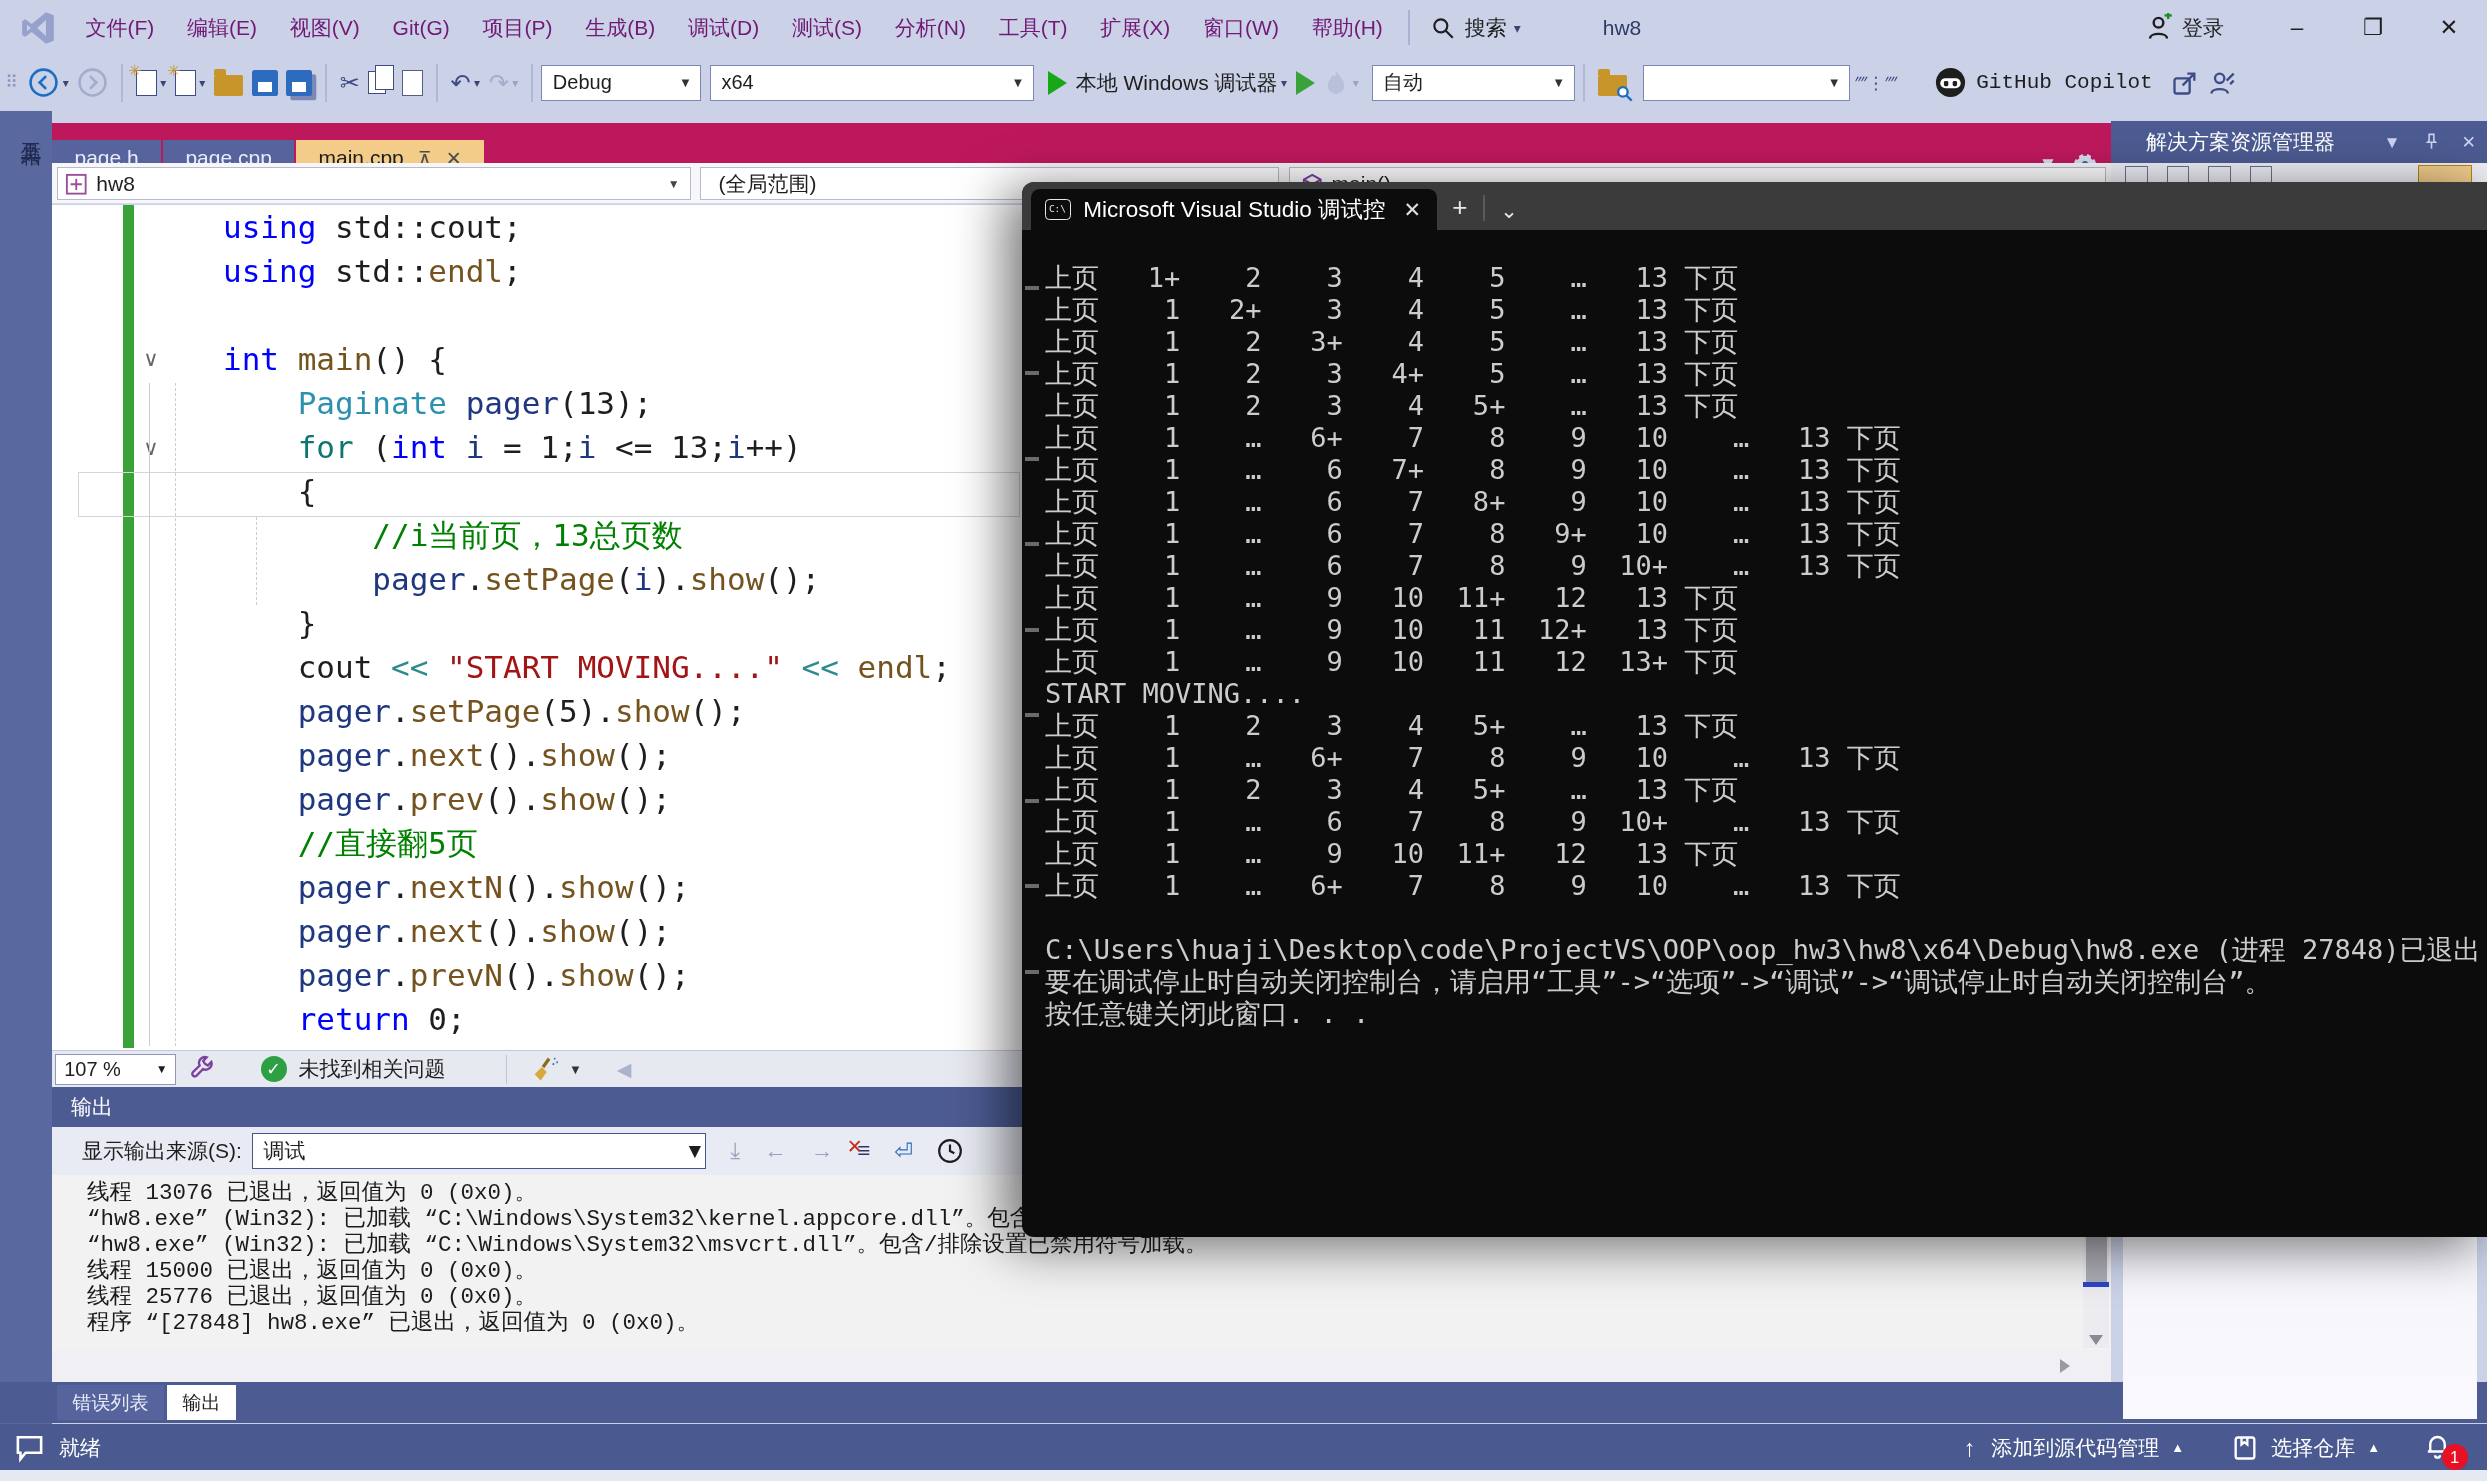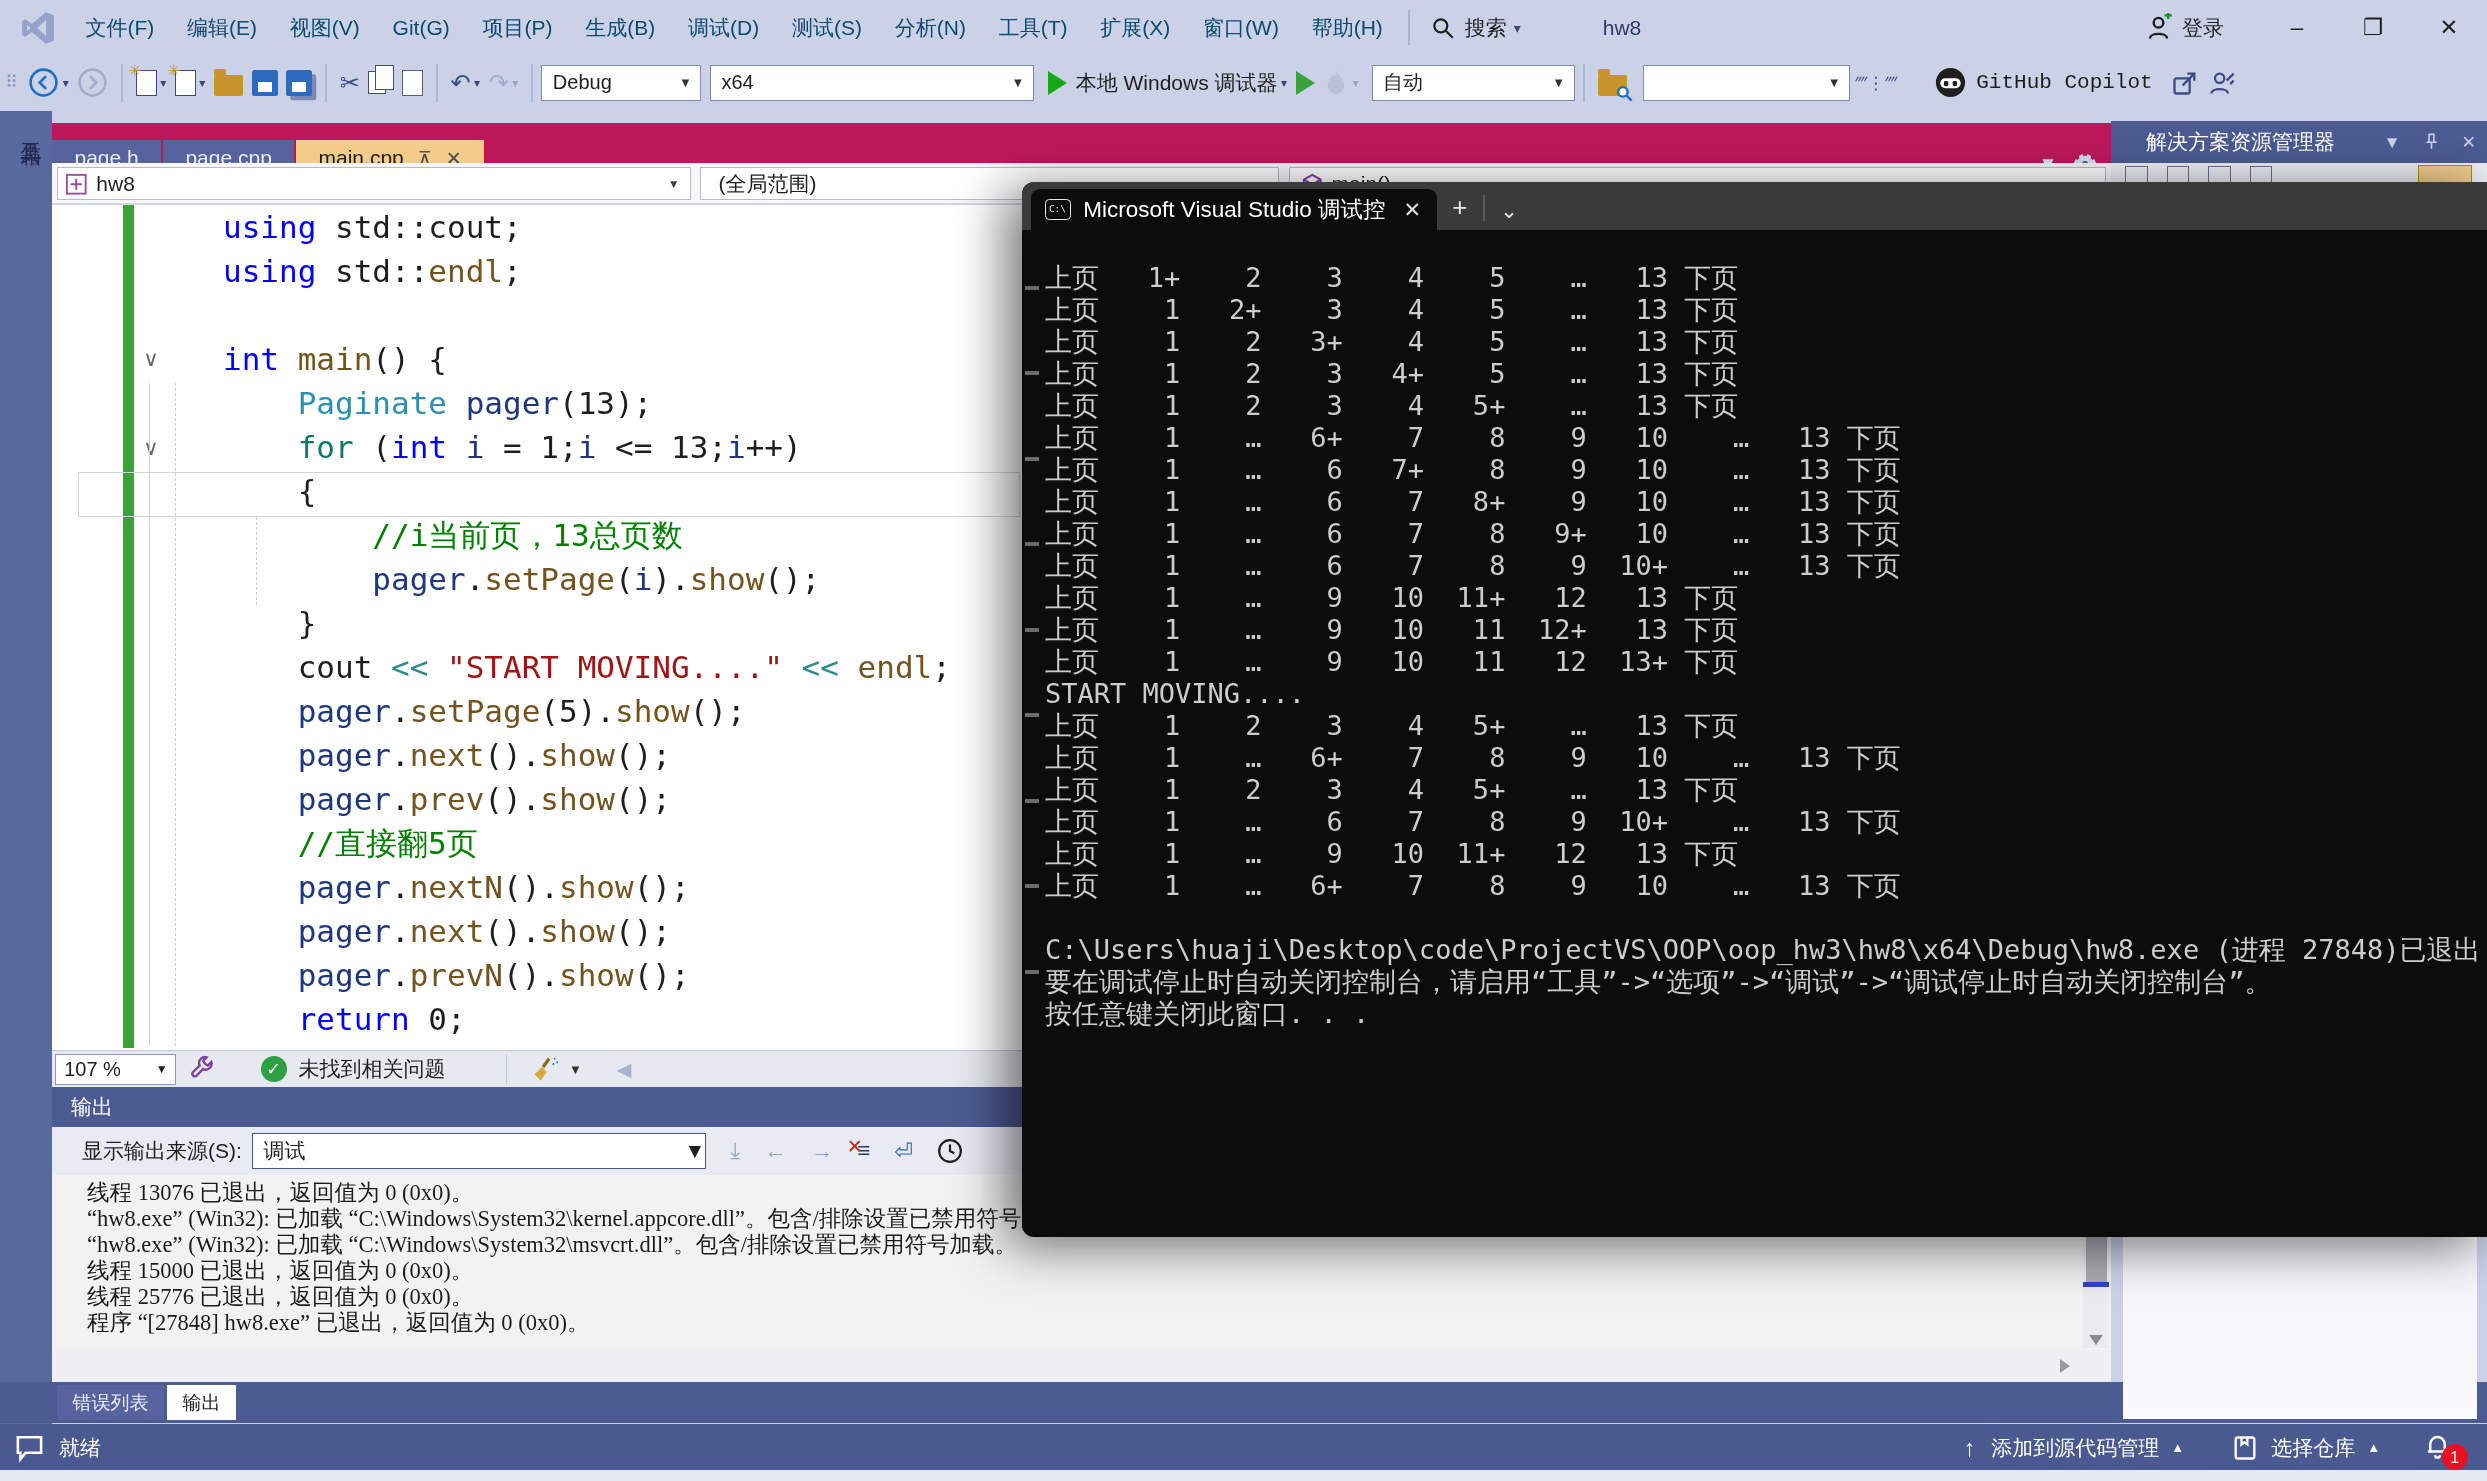--- a/index.html
+++ b/index.html
@@ -2,21 +2,21 @@
 <html style="font-size:14px"><head>
 <meta charset="utf-8">
 <style>
   * { margin:0; padding:0; box-sizing:border-box; }
   html,body { width:2487px; height:1482px; overflow:hidden; }
   body { font-family:"Liberation Sans", sans-serif; position:relative; background:#CBD2E8; color:#1e1e1e; }
   .abs { position:absolute; }
 
   
   #titlebar { left:0; top:0; width:2487px; height:55px; background:#CBD2E8; display:flex; align-items:center; }
-  .menu-item { padding:0 16.4px; font-size:21px; color:#0c4a6e; line-height:55px; cursor:default; }
+  .menu-item { padding:0 16.4px; font-size:21px; color:#701a75; line-height:55px; cursor:default; }
   .tb-sep { width:1.7px; height:35px; background:#A9B2D2; margin:0 8.6px; }
   #search-area { display:flex; align-items:center; margin-left:12px; font-size:21px; }
   #sol-name { margin-left:82px; font-size:21px; color:#2F3A66; }
   #titlebar-right { margin-left:auto; display:flex; align-items:center; }
   .win-btn { width:76px; height:55px; text-align:center; line-height:55px; font-size:22.5px; color:#1e1e1e; }
 
   
   #toolbar { left:0; top:55px; width:2487px; height:55px; background:#CBD2E8; display:flex; align-items:center; }
   .ti { height:35px; display:flex; align-items:center; margin:0 4.3px; }
   .caret { font-size:12px; color:#3A4570; margin-left:3.5px; }
@@ -59,21 +59,21 @@
   #issues-check { width:26px; height:26px; border-radius:50%; background:#2DA043; color:#fff; font-size:17.3px; text-align:center; line-height:26px; margin-left:45px; }
   #issues-text { font-size:21px; margin-left:12px; }
 
   
   #output-panel { left:52px; top:1087px; width:2059px; height:295px; background:#F2F2F2; }
   #output-title { height:40px; background:#4C5B92; color:#fff; font-size:21px; display:flex; align-items:center; padding-left:19px; }
   #output-toolbar { height:48px; background:#E9EBF4; display:flex; align-items:center; }
   #output-src-label { font-size:21px; margin-left:30px; }
   #output-combo { width:454px; height:36px; background:#fff; border:1.7px solid #47568F; display:flex; align-items:center; font-size:21px; padding-left:10.4px; margin-left:10.4px; }
   .oicon { font-size:22.5px; margin-left:24px; }
-  #output-body { height:173px; font-family:Liberation Serif, serif; font-size:22.5px; padding:5.2px 0 0 35px; line-height:26px; white-space:pre; color:#1b1b1b; }
+  #output-body { height:173px; font-family:Liberation Mono, monospace; font-size:22.5px; padding:5.2px 0 0 35px; line-height:26px; white-space:pre; color:#1b1b1b; }
   #output-vscroll { left:2031px; top:90px; width:26px; height:171px; background:#ECECF0; position:absolute; }
   #output-vthumb { position:absolute; left:2.6px; top:60px; width:21px; height:45px; background:#ACACB4; }
   #output-vmark { position:absolute; left:0px; top:105px; width:26px; height:5.2px; background:#2F45C8; }
   #output-varrow { position:absolute; left:6px; bottom:3.5px; width:0; height:0; border-left:7.8px solid transparent; border-right:7.8px solid transparent; border-top:10.4px solid #8A8A92; }
   #output-hscroll { position:absolute; left:0; top:263px; width:2059px; height:33px; background:#F0F0F4; }
   #output-harrow { position:absolute; right:41px; top:8.6px; width:0; height:0; border-top:7.8px solid transparent; border-bottom:7.8px solid transparent; border-left:10.4px solid #9A9AA2; }
 
   
   #bottomtabs { left:0px; top:1382px; width:2487px; height:41px; background:#4C5B92; display:flex; align-items:center; padding-left:57px; }
   .btab { height:35px; display:flex; align-items:center; padding:0 15.6px; font-size:19px; background:#56639D; color:#E9ECF8; margin-right:2.6px; }

